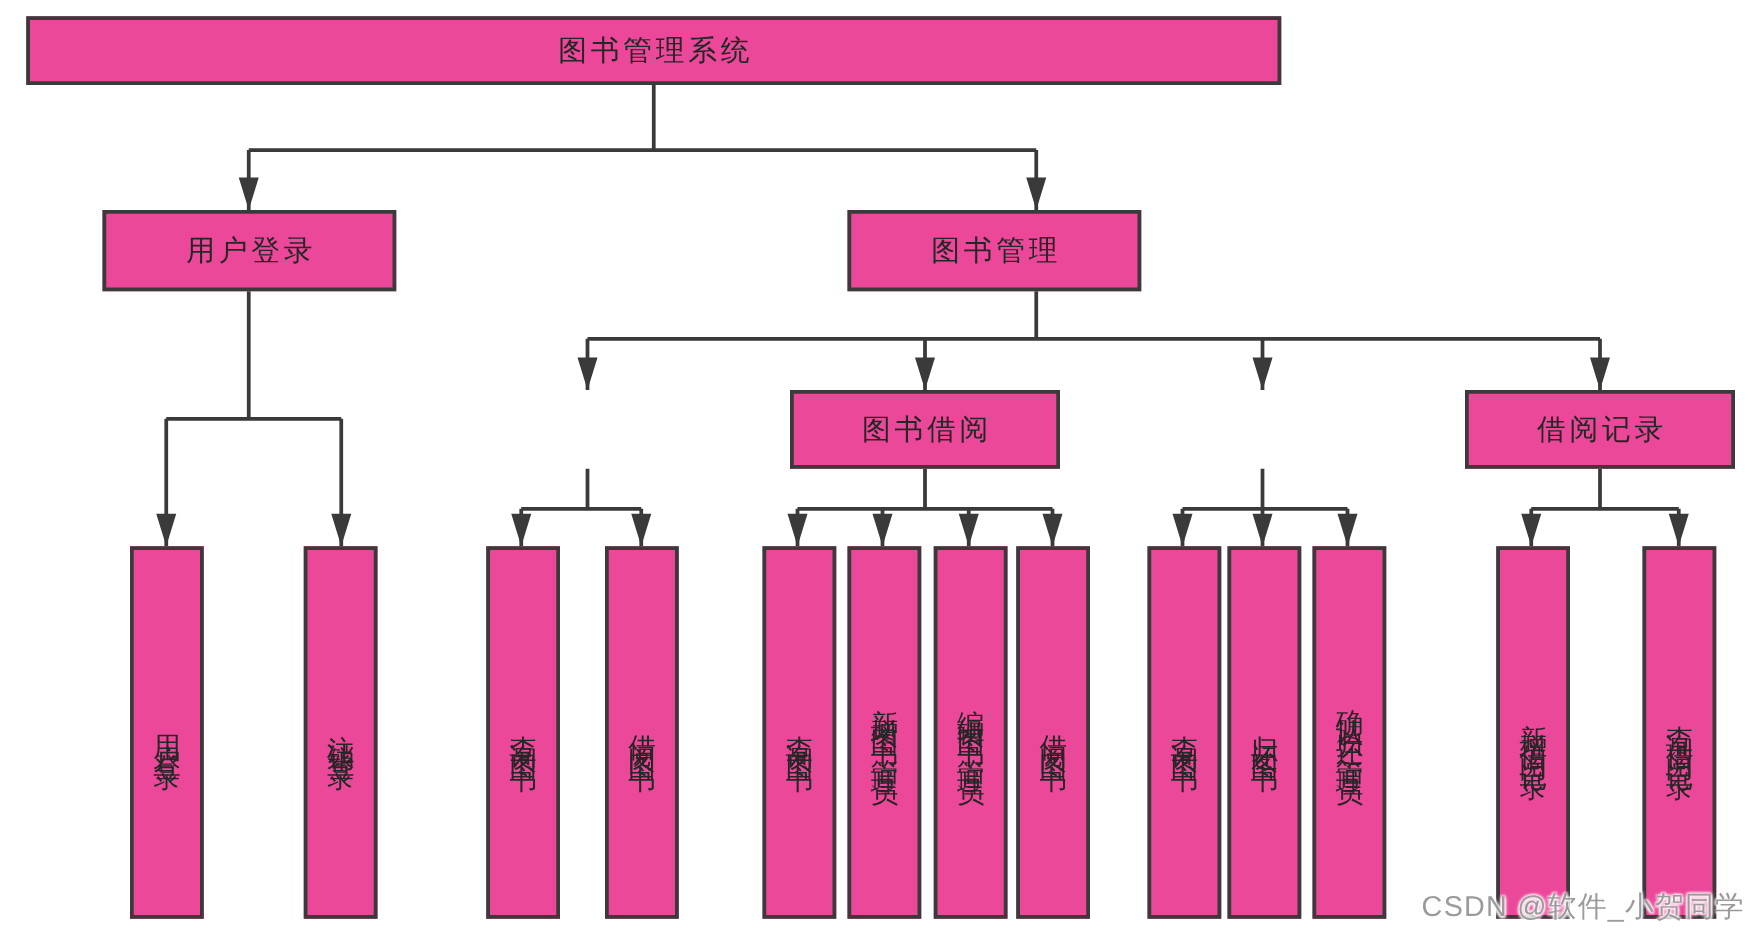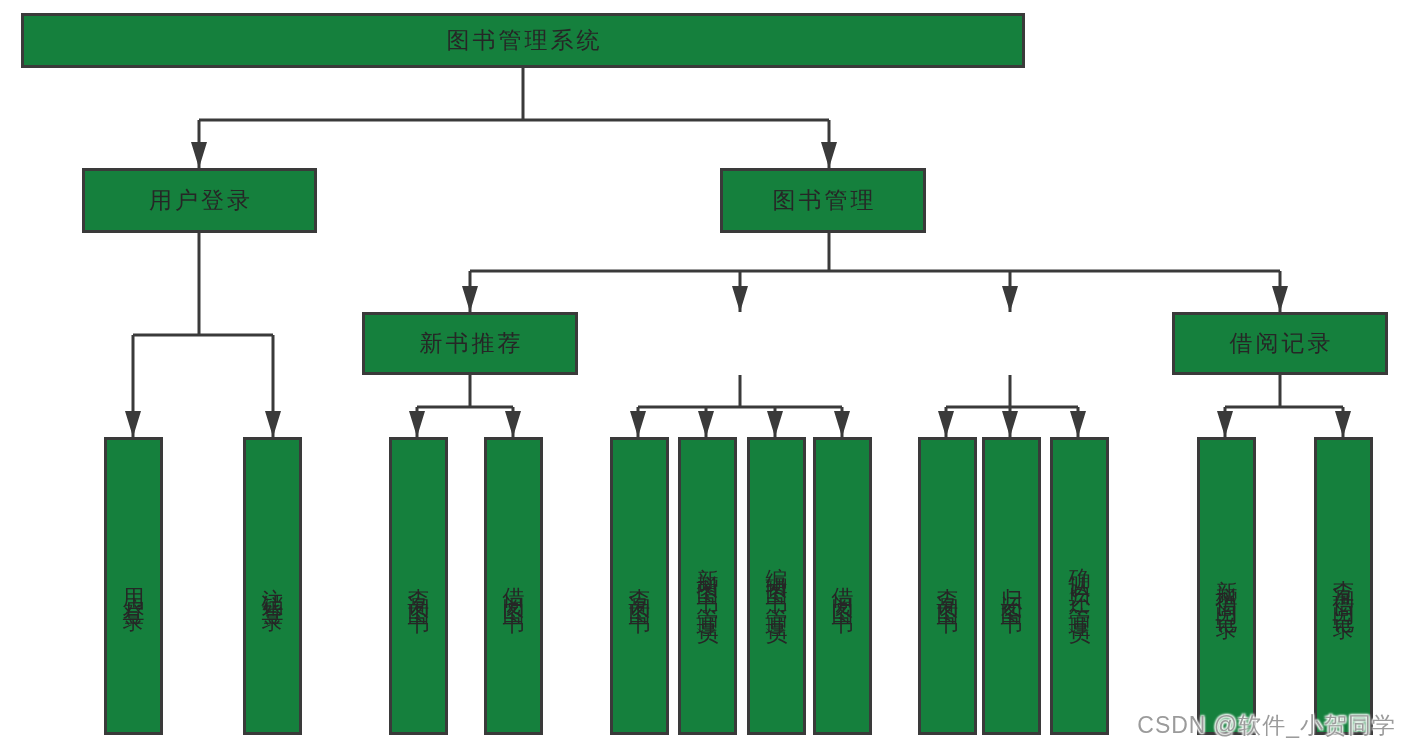--- a/index.html
+++ b/index.html
@@ -17,21 +17,21 @@
   .connector-layer {
     position: absolute;
     left: 0; top: 0;
     width: 1405px;
     height: 747px;
     z-index: 1;
   }
   .node {
     position: absolute;
     box-sizing: border-box;
-    background: #15803d;
+    background: #ec4899;
     border: 3px solid #3a3a3a;
     display: flex;
     align-items: center;
     justify-content: center;
     color: #262626;
     z-index: 2;
   }
   .node.h {
     font-size: 23px;
     letter-spacing: 3px;
@@ -40,21 +40,21 @@
   }
   .node.v {
     font-size: 22px;
     writing-mode: vertical-rl;
     letter-spacing: 8px;
     line-height: 1;
     white-space: nowrap;
   }
   .root-box   { left: 21px;  top: 13px;  width: 1004px; height: 55px; }
   .l2-a       { left: 82px;  top: 168px; width: 235px;  height: 65px; }
-  .l2-b       { left: 720px; top: 168px; width: 206px;  height: 65px; }
+  .l2-b       { left: 678px; top: 168px; width: 235px;  height: 65px; }
   .l3         { top: 312px;  width: 216px; height: 63px; }
   .l3-1 { left: 362px; }
   .l3-2 { left: 632px; }
   .l3-3 { left: 902px; }
   .l3-4 { left: 1172px; }
   .leaf       { top: 437px;  width: 59px; height: 298px; }
   .leaf-a1 { left: 104px; }
   .leaf-a2 { left: 243px; }
   .leaf-b1 { left: 389px; }
   .leaf-b2 { left: 484px; }
@@ -137,21 +137,21 @@
              M1070 411 L1086 411 L1078 437 Z
              M1217 411 L1233 411 L1225 437 Z
              M1335 411 L1351 411 L1343 437 Z" fill="#3a3a3a" stroke="none"></path>
   </svg>
 
   <div class="node h root-box">图书管理系统</div>
 
   <div class="node h l2-a">用户登录</div>
   <div class="node h l2-b">图书管理</div>
 
-  <div class="node h l3 l3-1">新书推荐</div>
+  <div class="node h l3 l3-2">图书借阅</div>
   <div class="node h l3 l3-4">借阅记录</div>
 
   <div class="node v leaf leaf-a1">用户登录</div>
   <div class="node v leaf leaf-a2">注销登录</div>
 
   <div class="node v leaf leaf-b1">查询图书</div>
   <div class="node v leaf leaf-b2">借阅图书</div>
 
   <div class="node v leaf leaf-c1">查询图书</div>
   <div class="node v leaf leaf-c2">新增图书（管理员）</div>

